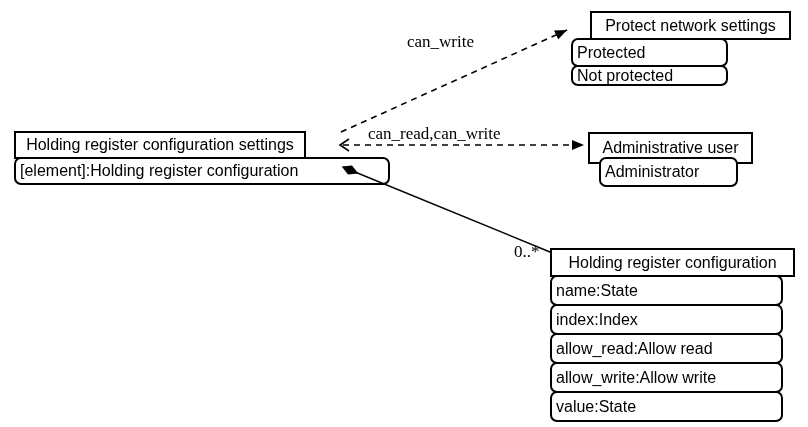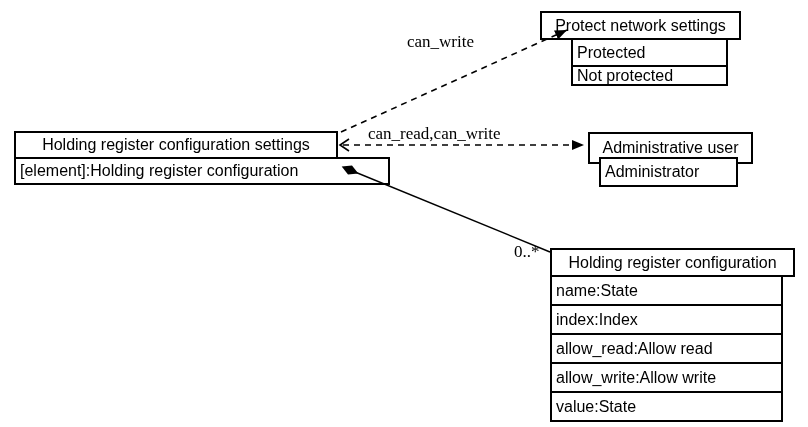--- a/index.html
+++ b/index.html
@@ -8,38 +8,38 @@
     font-family:"Liberation Sans", sans-serif; color:#000;
   }
   .cell {
     position:absolute; box-sizing:border-box;
     border:2px solid #000; background:#fff;
     font-size:16px; line-height:1;
     display:flex; align-items:center;
     padding:0 4px; white-space:nowrap; overflow:hidden;
   }
   .title { justify-content:center; }
-  .attr  { justify-content:flex-start; }
+  .attr  { justify-content:flex-start;border-radius:7px; }
   svg.overlay {
     position:absolute; left:0; top:0; width:808px; height:427px;
     pointer-events:none;
   }
   svg.overlay text {
     font-family:"Liberation Serif", serif; font-size:17px; fill:#000;
   }
 </style>
 </head>
 <body>
 
 <div class="canvas">
 
-  <div class="cell title" style="left:14px; top:131px; width:324px; height:28px;">Holding register configuration settings</div>
+  <div class="cell title" style="left:14px; top:131px; width:292px; height:28px;">Holding register configuration settings</div>
   <div class="cell attr" style="left:14px; top:157px; width:376px; height:28px;">[element]:Holding register configuration</div>
 
-  <div class="cell title" style="left:540px; top:11px; width:201px; height:29px;">Protect network settings</div>
+  <div class="cell title" style="left:590px; top:11px; width:201px; height:29px;">Protect network settings</div>
   <div class="cell attr" style="left:571px; top:38px; width:157px; height:29px;">Protected</div>
   <div class="cell attr" style="left:571px; top:65px; width:157px; height:21px;">Not protected</div>
 
   <div class="cell title" style="left:588px; top:132px; width:165px; height:32px;">Administrative user</div>
   <div class="cell attr" style="left:588px; top:157px; width:139px; height:30px;margin-left:11px;">Administrator</div>
 
   <div class="cell title" style="left:550px; top:248px; width:245px; height:29px;">Holding register configuration</div>
   <div class="cell attr" style="left:550px; top:275px; width:233px; height:31px;">name:State</div>
   <div class="cell attr" style="left:550px; top:304px; width:233px; height:31px;">index:Index</div>
   <div class="cell attr" style="left:550px; top:333px; width:233px; height:31px;">allow_read:Allow read</div>

